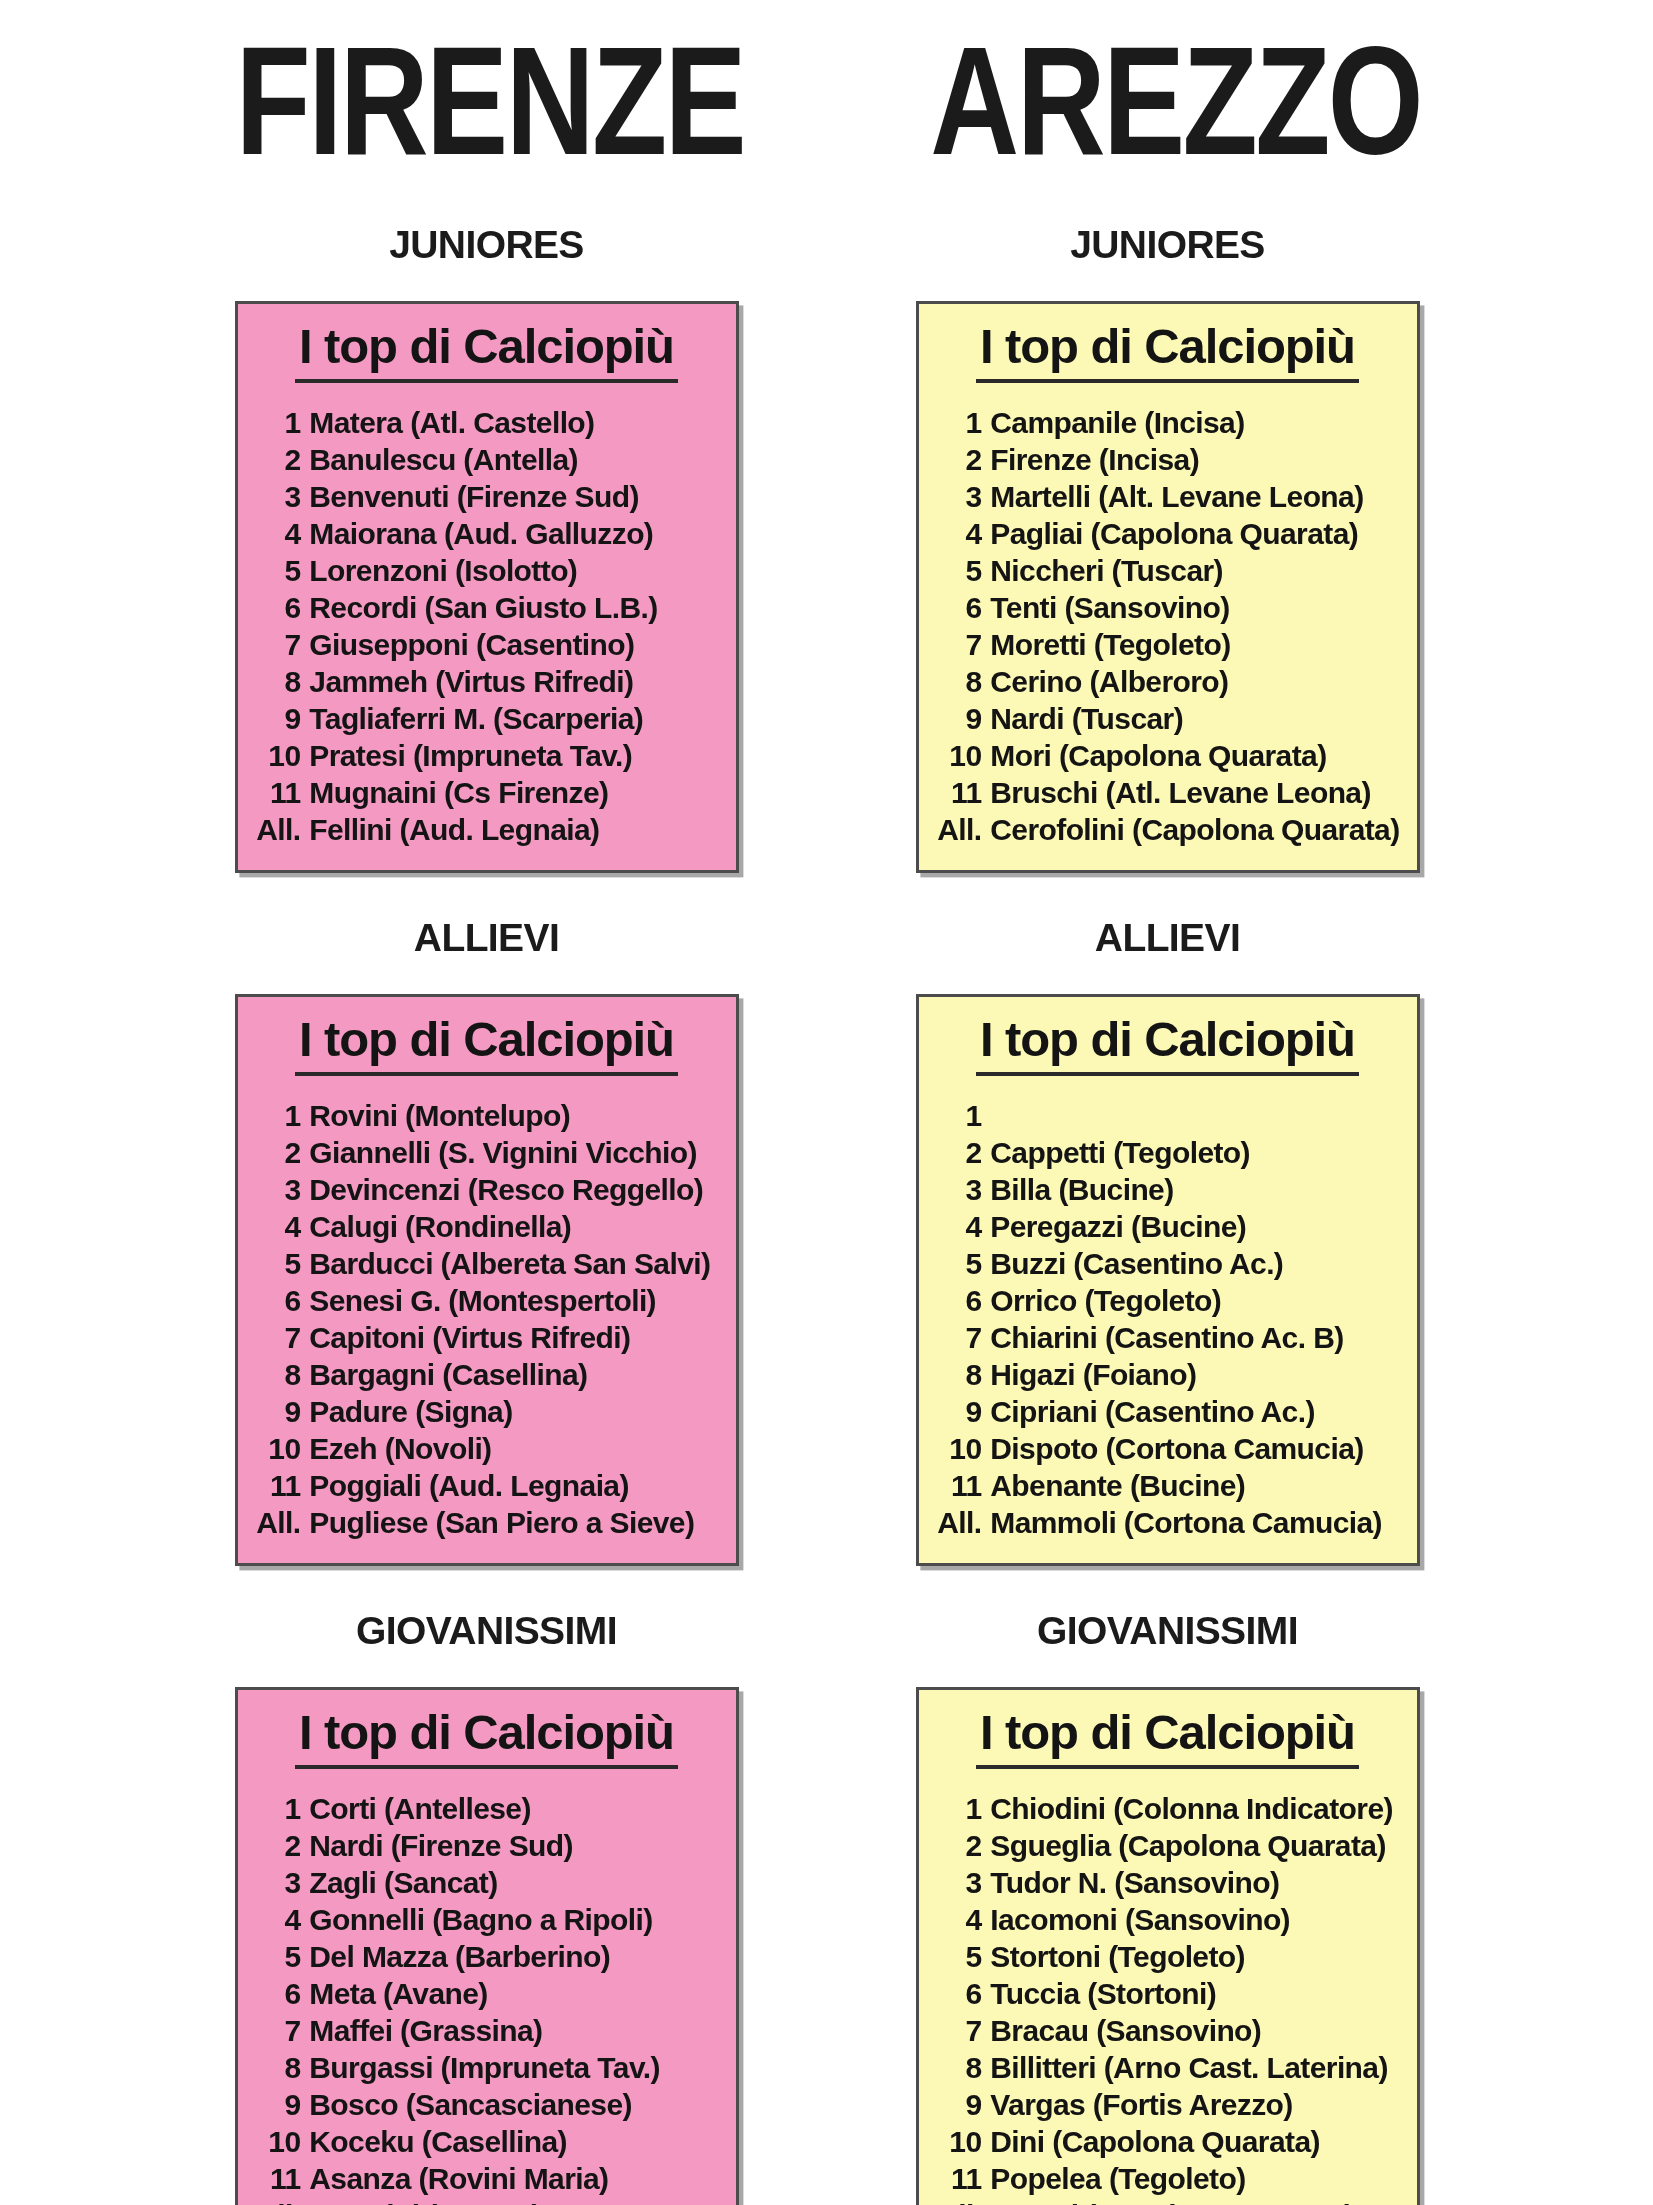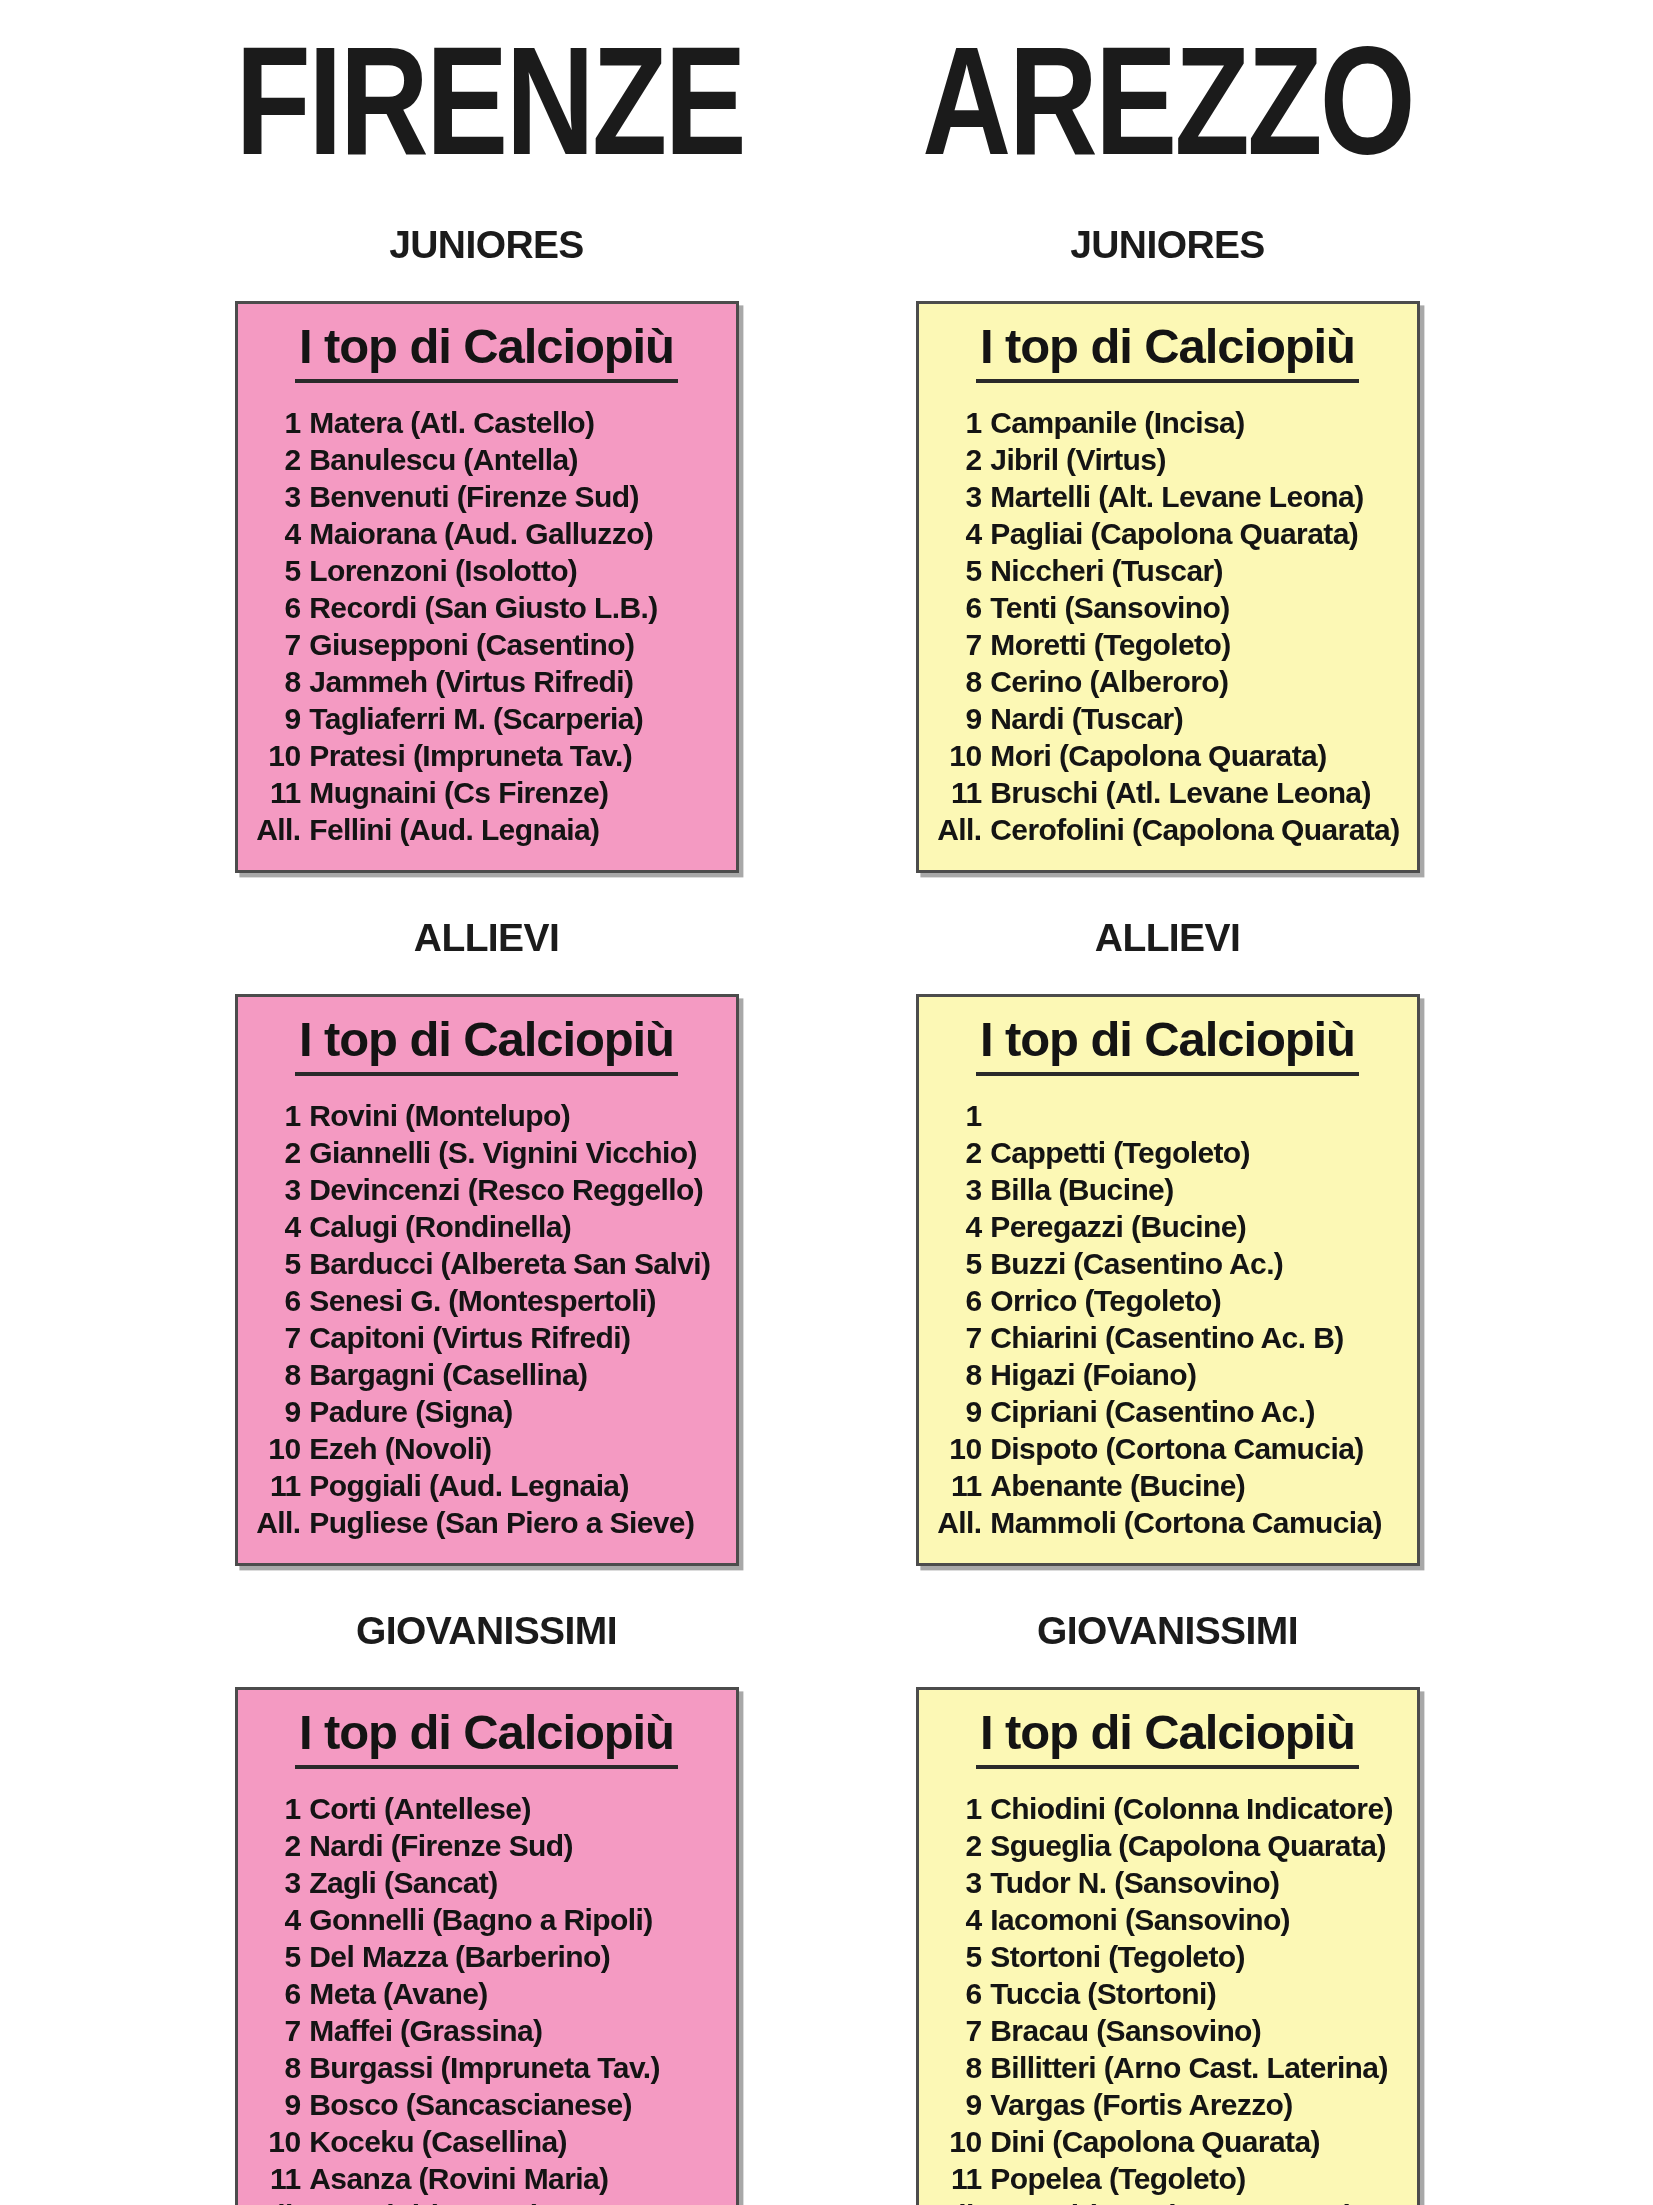--- a/index.html
+++ b/index.html
@@ -7,21 +7,21 @@
     width:1654px;height:2205px;background:#ffffff;overflow:hidden;
     font-family:"Liberation Sans", sans-serif;font-weight:bold;color:#141414;
     -webkit-font-smoothing:antialiased;
   }
   .grid{
     display:grid;grid-template-columns:629px 629px;column-gap:52px;
     justify-content:center;padding-top:23px;
   }
   .column{display:flex;flex-direction:column;align-items:center;width:629px;}
   .city-title{
-    width:100%;text-align:center;font-size:154px;line-height:157px;
+    width:100%;text-align:right;font-size:154px;line-height:157px;
     font-weight:900;color:#1b1b1b;white-space:nowrap;
   }
   .squeeze{display:inline-block;transform:scaleX(0.80);transform-origin:center;letter-spacing:-3.3px;}
   .section{display:flex;flex-direction:column;align-items:center;width:100%;gap:12px;}
   .section-label{
     font-size:39px;line-height:40px;margin:45px 0 24px 0;color:#1b1b1b;
     letter-spacing:-0.6px;white-space:nowrap;
   }
   .section:first-of-type .section-label{margin-top:21px;}
   .box{
@@ -277,21 +277,21 @@
         </div>
         <div class="rows">
 
             <div class="row">
               <span class="num">1</span>
               <span class="nm">Campanile (Incisa)</span>
             </div>
 
             <div class="row">
               <span class="num">2</span>
-              <span class="nm">Jibril (Virtus)</span>
+              <span class="nm">Firenze (Incisa)</span>
             </div>
 
             <div class="row">
               <span class="num">3</span>
               <span class="nm">Martelli (Alt. Levane Leona)</span>
             </div>
 
             <div class="row">
               <span class="num">4</span>
               <span class="nm">Pagliai (Capolona Quarata)</span>

